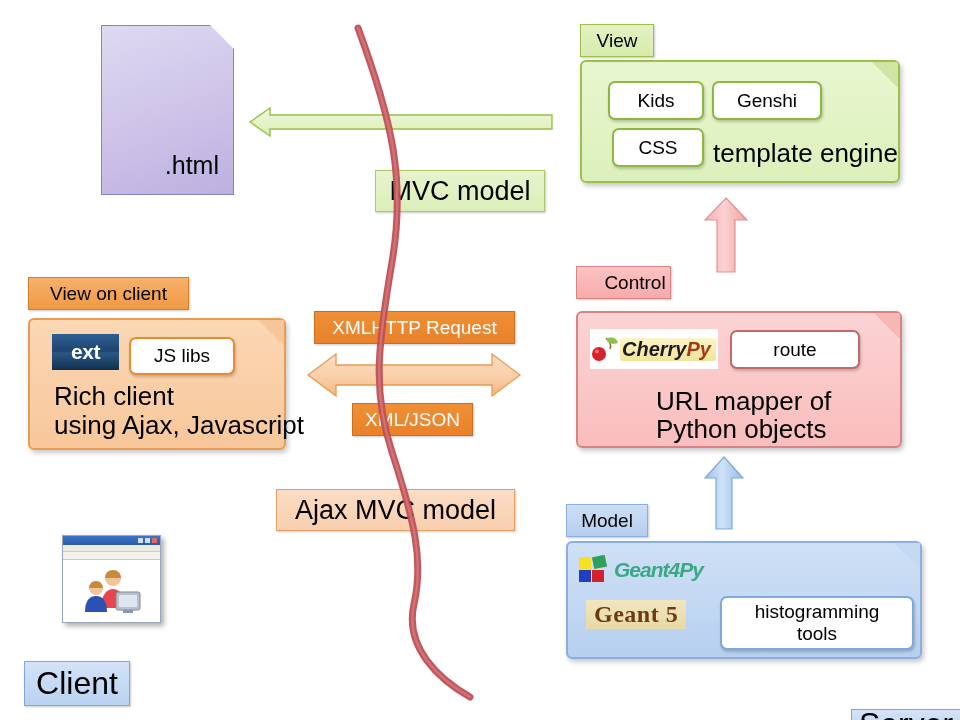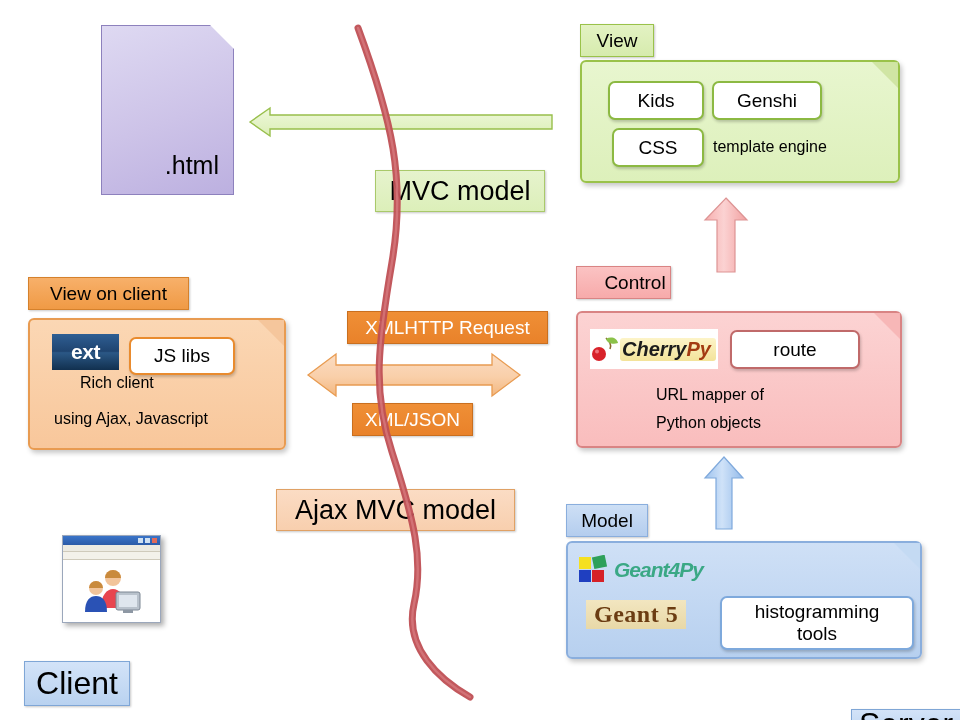--- a/index.html
+++ b/index.html
@@ -73,21 +73,21 @@
     white-space: nowrap;
     box-shadow: 1px 2px 3px rgba(0,0,0,0.20);
   }
   .chip-green  { border: 2px solid #8cb942; }
   .chip-red    { border: 2px solid #c06a6a; }
   .chip-blue   { border: 2px solid #7ea9dc; }
   .chip-orange { border: 2px solid #e98b2e; }
 
   .plaintext {
     position: absolute;
-    font-size: 16px; color: #000;
+    font-size: 26px; color: #000;
     white-space: nowrap;
   }
 
   
   .tag-green  { background: linear-gradient(180deg,#e3f2c3 0%,#d6ebad 100%); border: 1px solid #9ac24a; }
   .tag-red    { background: linear-gradient(180deg,#fbc3c3 0%,#f7aaaa 100%); border: 1px solid #d98484; }
   .tag-blue   { background: linear-gradient(180deg,#cddff5 0%,#b4cdee 100%); border: 1px solid #8aaedd; }
   .tag-orange { background: linear-gradient(180deg,#f7b06a 0%,#f09a45 100%); border: 1px solid #d5812c; }
 
   
@@ -318,29 +318,29 @@
     </svg>
 
     <div class="logo-ext" style="left:22px; top:14px; width:67px; height:36px; font-size:21px;">
       <span>ext</span>
     </div>
 
     <div class="chip chip-orange" style="left:99px; top:17px; width:106px; height:38px;">
       <span>JS libs</span>
     </div>
 
-    <div class="plaintext" style="left:24px; top:54px;margin-left:26px;">
+    <div class="plaintext" style="left:24px; top:61px;">
       <span>Rich client</span>
     </div>
     <div class="plaintext" style="left:24px; top:90px;">
       <span>using Ajax, Javascript</span>
     </div>
   </div>
 
-  <div class="abs tag label-orange-solid" style="left:314px; top:311px; width:201px; height:33px;margin-left:33px;">
+  <div class="abs tag label-orange-solid" style="left:314px; top:311px; width:201px; height:33px;">
     <span>XMLHTTP Request</span>
   </div>
 
   <svg class="abs" style="left:306px; top:351px;" width="216" height="48" viewBox="0 0 216 48">
     <defs>
       <linearGradient id="gOr" x1="0" y1="0" x2="0" y2="1">
         <stop offset="0%" stop-color="#fbdcc2"></stop>
         <stop offset="55%" stop-color="#f9cfa9"></stop>
         <stop offset="100%" stop-color="#f3b77f"></stop>
       </linearGradient>

